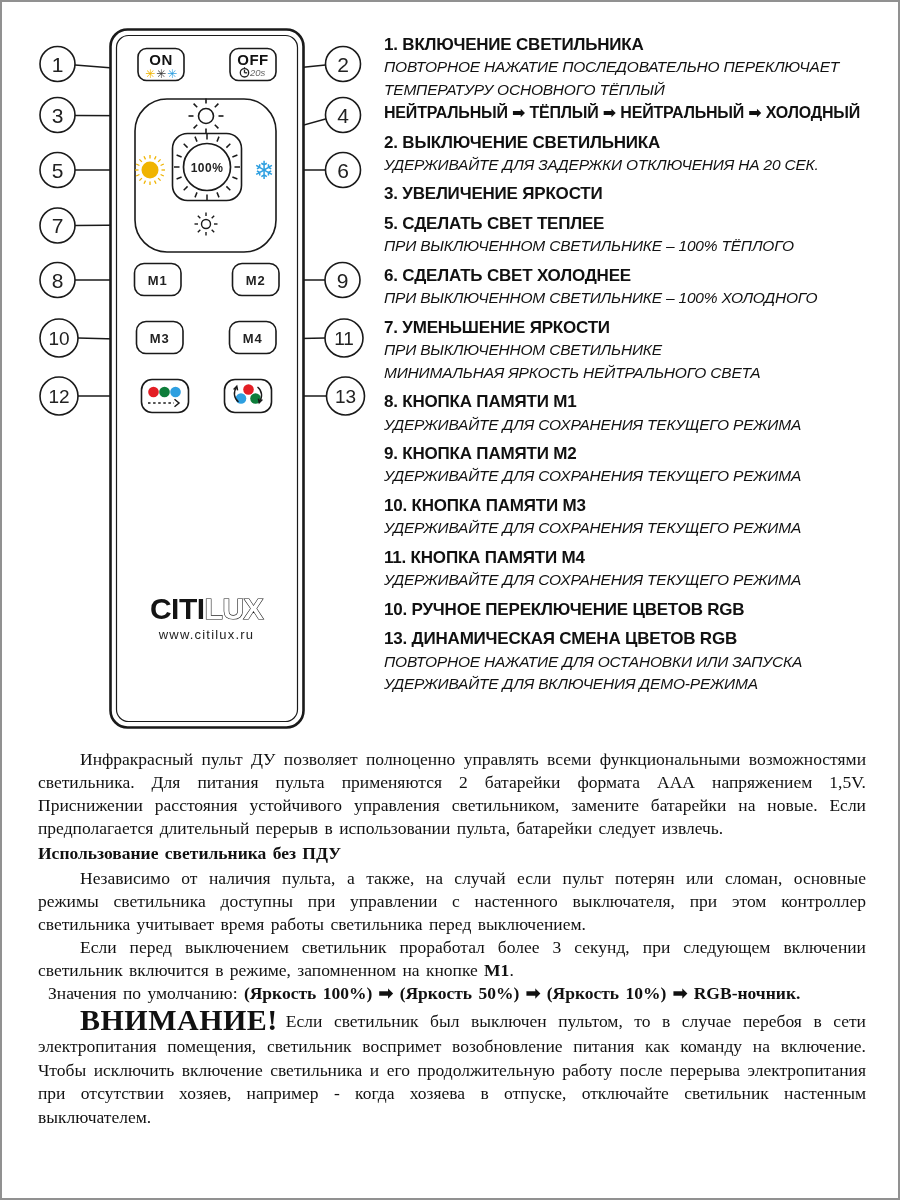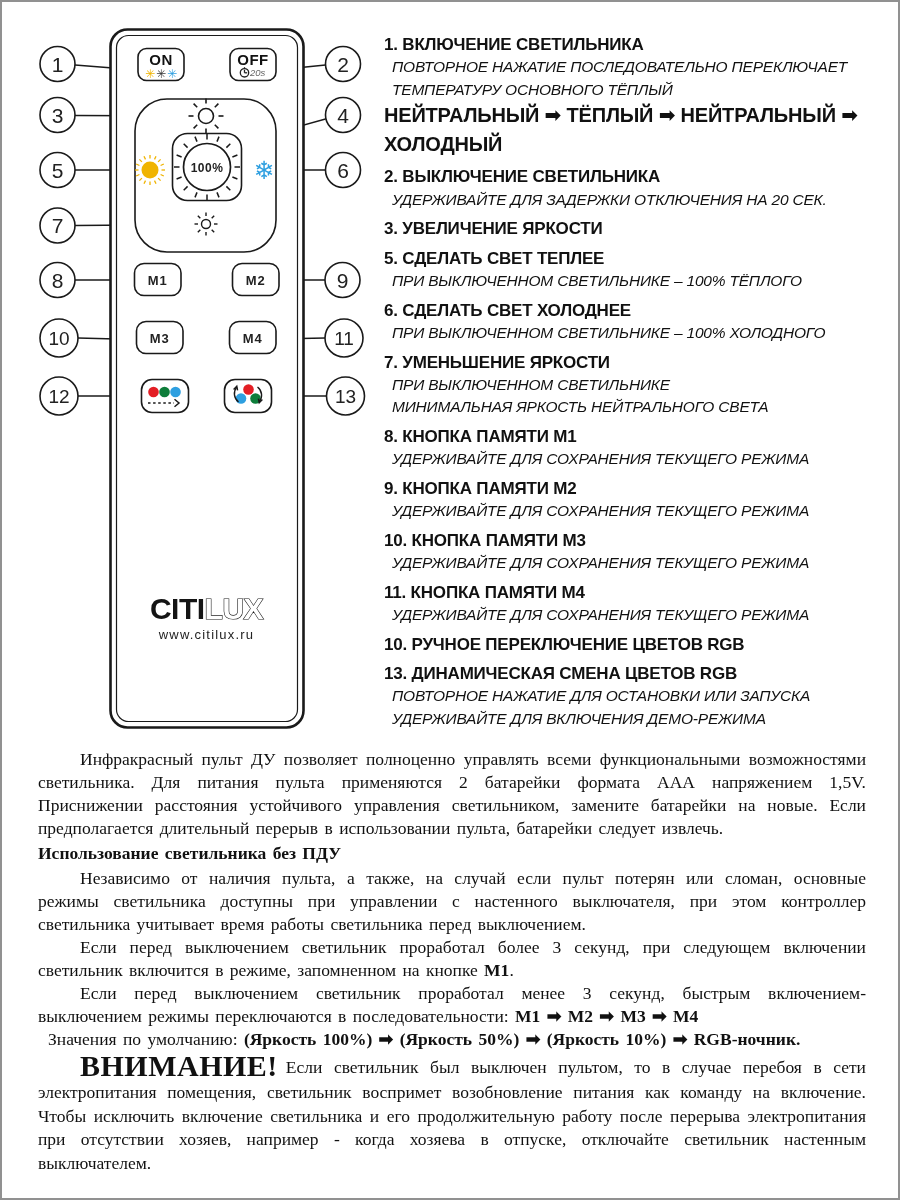--- a/index.html
+++ b/index.html
@@ -20,22 +20,22 @@
   .pct-label{font-size:12px;font-weight:bold;letter-spacing:.5px;fill:#222;}
   .brand-solid{font-size:30px;font-weight:bold;letter-spacing:-.5px;fill:#141414;}
   .brand-outline{font-size:30px;font-weight:bold;letter-spacing:-.5px;fill:#fff;stroke:#141414;stroke-width:1.2px;paint-order:stroke;}
   .site-label{font-size:13px;letter-spacing:1.2px;fill:#222;}
   .on-icon{font-size:12px;}
   .flake{font-size:25px;font-family:"DejaVu Sans",sans-serif;}
   
   .instructions{position:absolute;left:382px;top:25px;width:506px;}
   .ins{margin-top:7px;}
   .ins .t{font-size:17px;font-weight:bold;line-height:1.32;letter-spacing:-.2px;}
-  .sub-i{font-size:15.5px;font-style:italic;line-height:1.45;letter-spacing:-.2px;margin-left:8px;}
-  .sub-b{font-size:20px;font-weight:bold;line-height:1.45;letter-spacing:-.2px;}
+  .sub-i{font-size:15.5px;font-style:italic;line-height:1.45;letter-spacing:-.2px;}
+  .sub-b{font-size:16px;font-weight:bold;line-height:1.45;letter-spacing:-.2px;}
   
   .bodytext{
     position:absolute;left:36px;top:746px;width:828px;
     font-family:Liberation Serif, serif;
     font-size:17.5px;line-height:23px;text-align:justify;word-spacing:2px;
   }
   .bodytext p{margin:0;text-indent:42px;}
   .bodytext .center-h{font-weight:bold;text-align:left;text-indent:0;margin:2px 0;}
   .bodytext .defaults{text-indent:10px;}
   .warn{margin-top:8px;text-indent:0;line-height:23.5px;}
@@ -285,18 +285,17 @@
       <div class="sub-i">ПОВТОРНОЕ НАЖАТИЕ ДЛЯ ОСТАНОВКИ ИЛИ ЗАПУСКА</div>
       <div class="sub-i">УДЕРЖИВАЙТЕ ДЛЯ ВКЛЮЧЕНИЯ ДЕМО-РЕЖИМА</div>
     </div>
   </div>
 
   <div class="bodytext">
     <p>Инфракрасный пульт ДУ позволяет полноценно управлять всеми функциональными возможностями светильника. Для питания пульта применяются 2 батарейки формата ААА напряжением 1,5V. Приснижении расстояния устойчивого управления светильником, замените батарейки на новые. Если предполагается длительный перерыв в использовании пульта, батарейки следует извлечь.</p>
     <p class="center-h">Использование светильника без ПДУ</p>
     <p>Независимо от наличия пульта, а также, на случай если пульт потерян или сломан, основные режимы светильника доступны при управлении с настенного выключателя, при этом контроллер светильника учитывает время работы светильника перед выключением.</p>
     <p><span>Если перед выключением светильник проработал более 3 секунд, при следующем включении светильник включится в режиме, запомненном на кнопке </span><b>М1</b><span>.</span></p>
-    <p><span>Если перед выключением светильник проработал менее 3 секунд, быстрым включением-выключением режимы переключаются в последовательности: </span><b>М1 ➡ М2 ➡ М3 ➡ М4</b></p>
     <p class="defaults"><span>Значения по умолчанию: </span><b>(Яркость 100%) ➡ (Яркость 50%) ➡ (Яркость 10%) ➡ RGB-ночник.</b></p>
     <p class="warn"><span class="warn-big">ВНИМАНИЕ!</span><span>Если светильник был выключен пультом, то в случае перебоя в сети электропитания помещения, светильник воспримет возобновление питания как команду на включение. Чтобы исключить включение светильника и его продолжительную работу после перерыва электропитания при отсутствии хозяев, например - когда хозяева в отпуске, отключайте светильник настенным выключателем.</span></p>
   </div>
 
 </div>
 
 </body></html>

